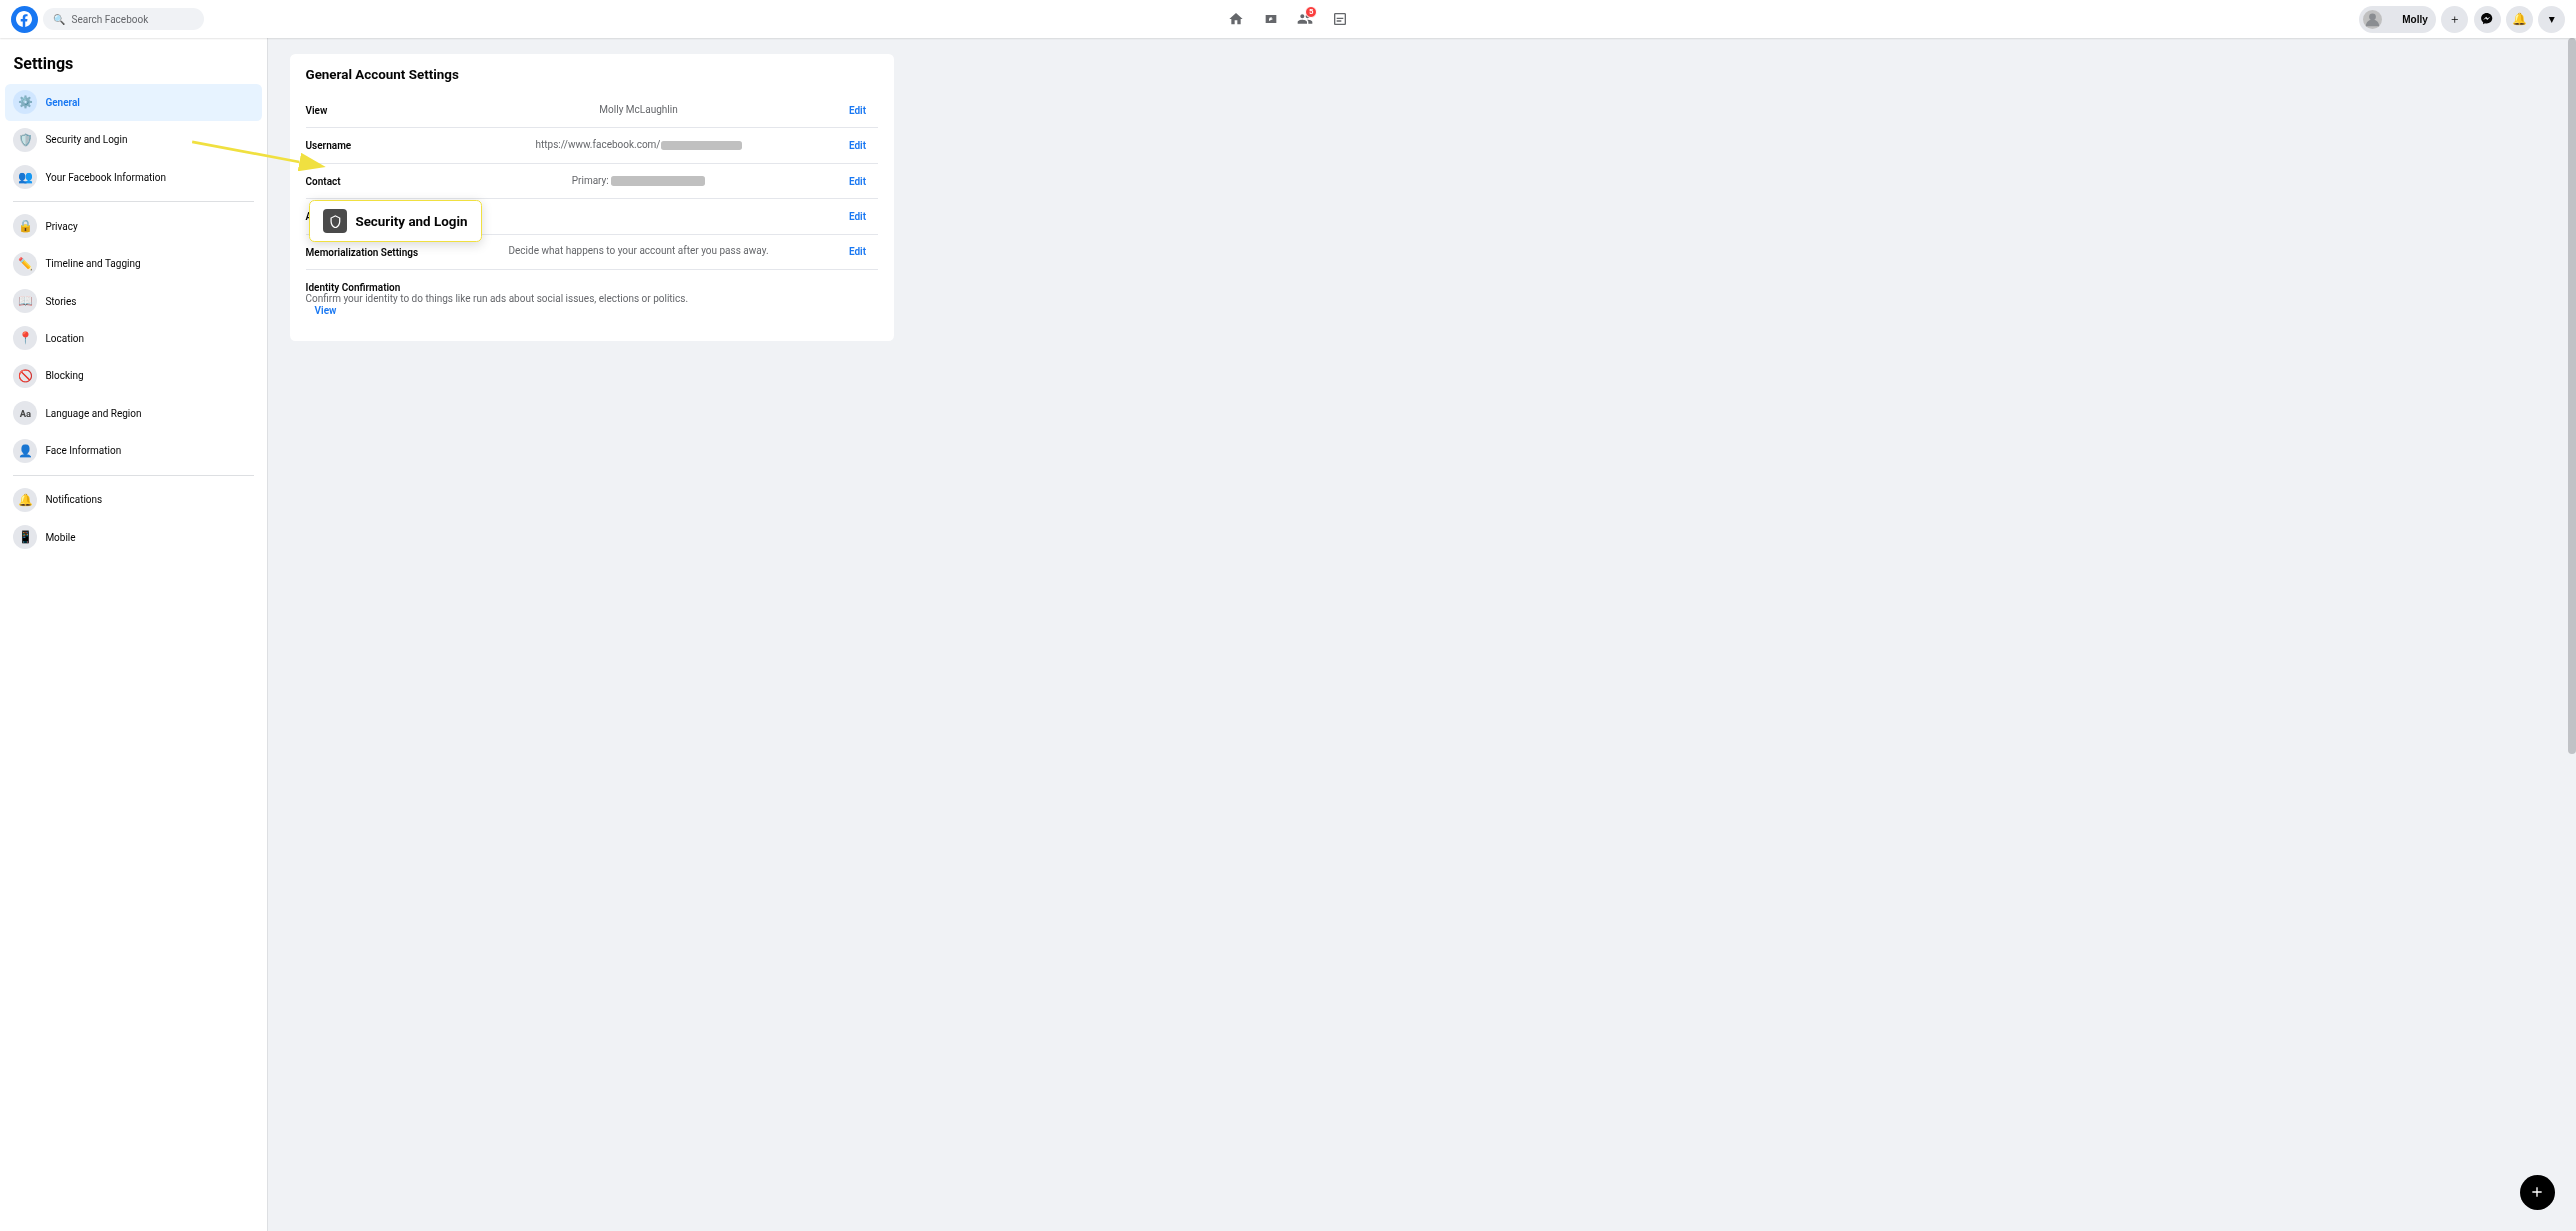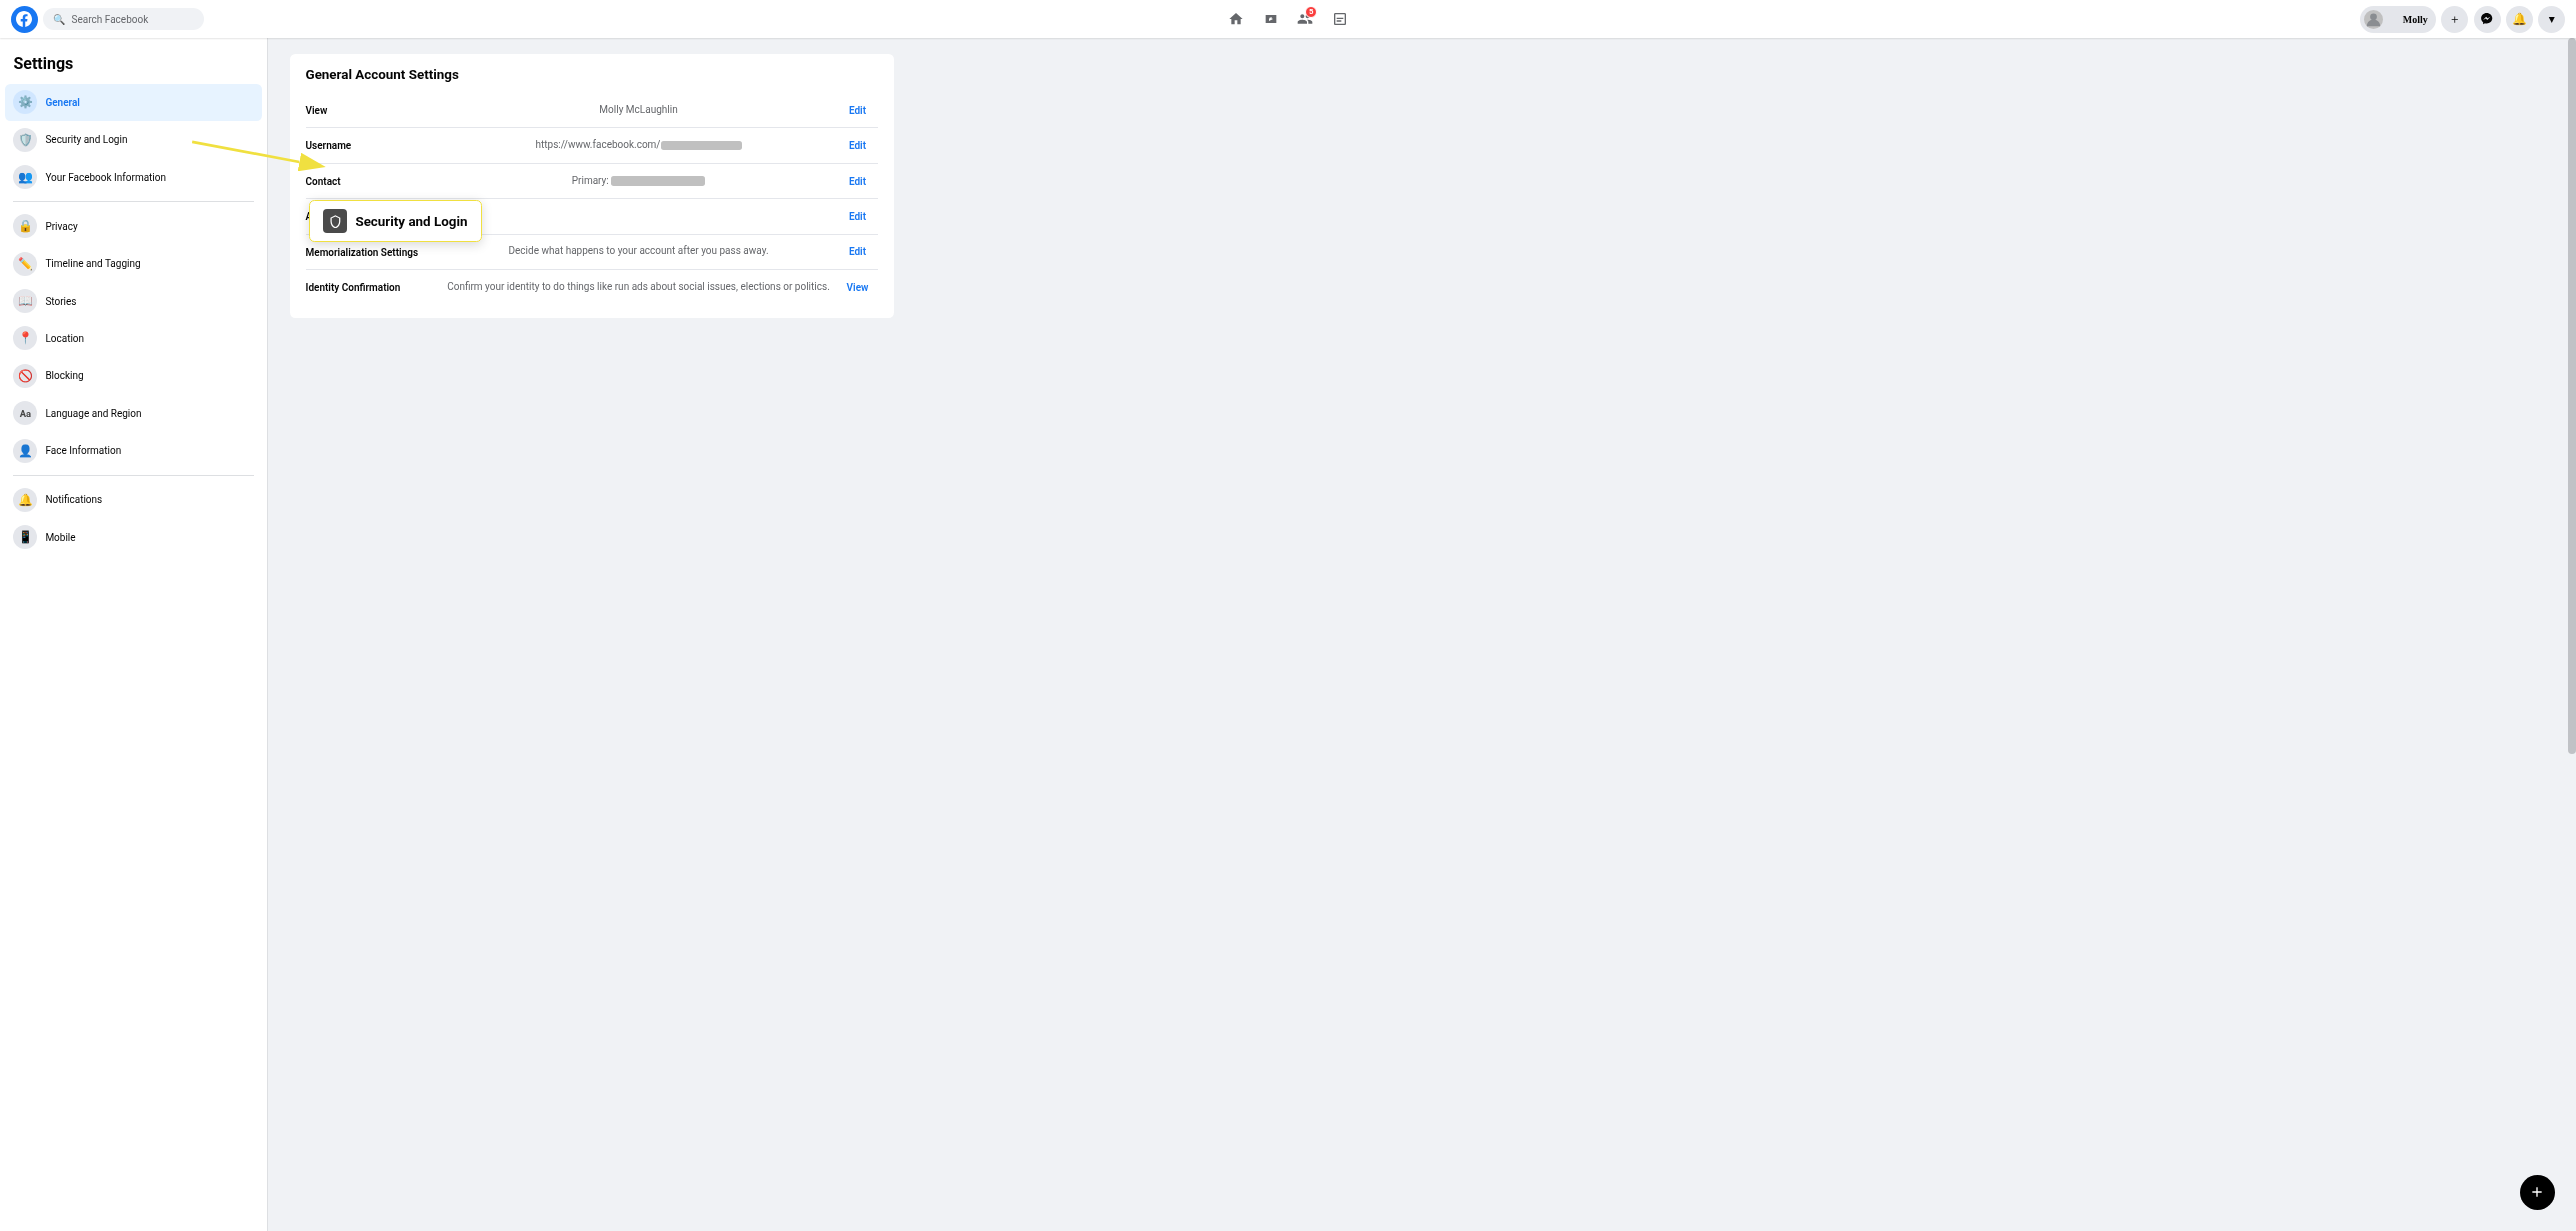--- a/index.html
+++ b/index.html
@@ -18,42 +18,42 @@
     .fb-logo { width: 27px; height: 27px; border-radius: 50%; background: #1877f2; display: flex; align-items: center; justify-content: center; flex-shrink: 0; cursor: pointer; }
     .fb-logo svg { width: 16px; height: 16px; fill: #fff; }
     .search-bar { display: flex; align-items: center; background: #f0f2f5; border-radius: 34px; padding: 5.4px 10.7px; gap: 5.4px; width: 161px; cursor: text; }
     .search-bar span { color: #65676b; font-size: 10px; }
 
     .topnav-center { display: flex; align-items: center; gap: 2.7px; flex: 1; justify-content: center; }
     .nav-icon-btn { width: 32px; height: 32px; border-radius: 50%; background: transparent; border: none; display: flex; align-items: center; justify-content: center; cursor: pointer; color: #65676b; font-size: 14.8px; position: relative; }
     .nav-badge { position: absolute; top: 2.7px; right: 4px; background: #fa3e3e; color: #fff; font-size: 7.4px; font-weight: bold; border-radius: 50%; width: 12px; height: 12px; display: flex; align-items: center; justify-content: center; border: 1.3px solid #fff; }
 
     .topnav-right { display: flex; align-items: center; gap: 5.4px; flex: 1; justify-content: flex-end; }
-    .profile-btn { display: flex; align-items: center; gap: 20px; background: #e4e6eb; border: none; border-radius: 13.4px; padding: 4px 8px 4px 4px; cursor: pointer; font-weight: 600; font-size: 10px; color: #050505; font-family: Liberation Serif, serif; }
+    .profile-btn { display: flex; align-items: center; gap: 20px; background: #e4e6eb; border: none; border-radius: 13.4px; padding: 4px 8px 4px 4px; cursor: pointer; font-weight: 600; font-size: 10px; color: #050505; }
     .profile-avatar { width: 19px; height: 19px; border-radius: 50%; background: #c0c0c0; display: flex; align-items: center; justify-content: center; overflow: hidden; }
     .icon-round-btn { width: 27px; height: 27px; border-radius: 50%; background: #e4e6eb; border: none; display: flex; align-items: center; justify-content: center; cursor: pointer; font-size: 12px; color: #050505; }
 
     
     .layout { display: flex; margin-top: 38px; height: calc(100vh - 38px); }
 
     
     .sidebar { width: 268px; background: #fff; padding: 10.7px 5.4px; overflow-y: auto; flex-shrink: 0; border-right: 0.7px solid #dddfe2; }
     .sidebar-title { font-size: 16px; font-weight: 700; color: #050505; padding: 5.4px 8px 10.7px; }
     .sidebar-item { display: flex; align-items: center; gap: 8px; padding: 6.7px 8px; border-radius: 5.4px; cursor: pointer; color: #050505; font-size: 10px; font-weight: 400; }
     .sidebar-item.active { background: #e7f3ff; color: #1877f2; font-weight: 600; }
     .sidebar-item .item-icon { width: 24px; height: 24px; border-radius: 50%; background: #e4e6eb; display: flex; align-items: center; justify-content: center; font-size: 12px; flex-shrink: 0; }
     .sidebar-item.active .item-icon { background: #d0e6ff; }
     .sidebar-divider { border: none; border-top: 0.7px solid #dddfe2; margin: 5.4px 8px; }
 
     
     .main-content { flex: 1; background: #f0f2f5; overflow-y: auto; padding: 16px 21.5px; }
     .settings-panel { background: #fff; border-radius: 5.4px; padding: 13.4px 16px; max-width: 604px; }
     .settings-panel h2 { font-size: 13.4px; font-weight: 700; color: #050505; margin-bottom: 10.7px; }
     .settings-row { display: flex; align-items: flex-start; padding: 10.7px 0; border-bottom: 0.7px solid #e4e6eb; }
-    .settings-row:last-child { border-bottom: none; }
+    .settings-row:last-child { border-bottom: none; flex-direction: column; }
     .row-label { min-width: 134px; font-weight: 600; font-size: 10px; color: #050505; padding-top: 1.3px; }
     .row-value { flex: 1; font-size: 10px; color: #65676b; text-align: center; }
     .row-value .blurred { display: inline-block; background: #c0c0c0; border-radius: 2.7px; height: 9.4px; vertical-align: middle; }
     .row-action { min-width: 40px; text-align: center; }
     .row-action a { color: #1877f2; font-size: 10px; font-weight: 600; text-decoration: none; cursor: pointer; }
 
     
     .sidebar::-webkit-scrollbar { width: 4px; }
     .sidebar::-webkit-scrollbar-thumb { background: #ccc; border-radius: 2px; }
     .main-content::-webkit-scrollbar { width: 5.4px; }

